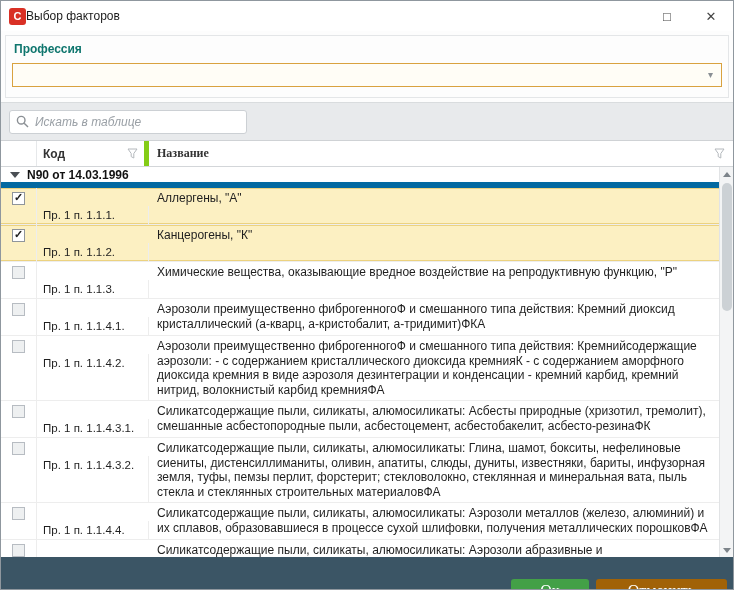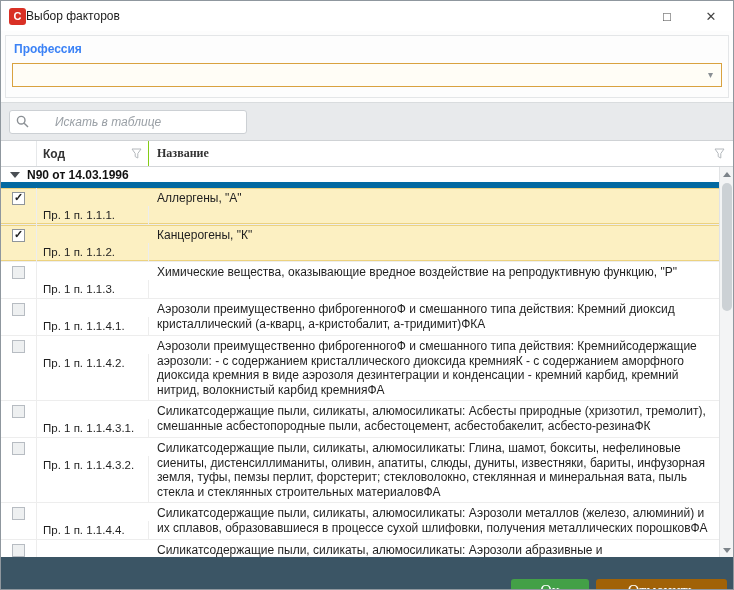--- a/index.html
+++ b/index.html
@@ -10,38 +10,38 @@
   
   .titlebar { height:30px; flex:0 0 auto; display:flex; align-items:center; padding-left:8px; background:#fff; }
   .app-icon { width:17px; height:17px; background:#d93025; color:#fff; border-radius:3px; font-size:11px; font-weight:bold; display:flex; align-items:center; justify-content:center; }
   .win-title { font-size:12px; color:#1c1c1c; }
   .win-buttons { margin-left:auto; display:flex; height:100%; }
   .win-btn { width:44px; height:100%; display:flex; align-items:center; justify-content:center; font-size:13px; color:#444; cursor:default; }
 
   
   .profession { flex:0 0 auto; background:#fdfdfd; border-bottom:1px solid #d9dcde; padding:4px; }
   .prof-box { border:1px solid #e4e6e8; padding:4px 6px 10px 6px; }
-  .prof-label { font-size:12px; font-weight:bold; color:#3b82f6; margin:2px 0 7px 2px; }
+  .prof-label { font-size:12px; font-weight:bold; color:#0f766e; margin:2px 0 7px 2px; }
   .combo { height:24px; border:1px solid #d9a23f; background:#fffdf6; display:flex; align-items:center; padding:0 8px; }
   .combo-value { font-size:12px; color:#333; flex:1; }
   .combo-arrow { color:#8a8f94; font-size:10px; line-height:1; }
 
   
   .searchbar { height:38px; flex:0 0 auto; background:#e8eaec; border-bottom:1px solid #cfd2d5; display:flex; align-items:center; padding:0 8px; }
-  .search-box { width:238px; height:24px; background:#fff; border:1px solid #ccd0d4; border-radius:3px; display:flex; align-items:center; padding:0 6px;gap:20px; }
+  .search-box { width:238px; height:24px; background:#fff; border:1px solid #ccd0d4; border-radius:3px; display:flex; align-items:center; padding:0 6px; }
   .search-box svg { flex:0 0 auto; margin-right:6px; }
   .search-box input { border:none; outline:none; flex:1; font-size:12px; color:#333; background:transparent; font-family:inherit; }
   .search-box input::placeholder { color:#9aa0a6; font-style:italic; }
 
   
   .table-area { flex:1 1 auto; display:flex; flex-direction:column; overflow:hidden; }
   .thead { height:26px; flex:0 0 auto; display:flex; align-items:stretch; border-bottom:1px solid #d3d6d9; background:#fff; }
   .th { display:flex; align-items:center; font-size:12px; font-weight:600; color:#333; }
   .th-check { width:36px; border-right:1px solid #e6e8ea; }
-  .th-code { width:112px; border-right:1px solid #84cc16; padding:0 6px; justify-content:space-between; }
+  .th-code { width:112px; border-right:5px solid #84cc16; padding:0 6px; justify-content:space-between; }
   .th-name { flex:1; padding:0 8px; justify-content:space-between;font-family:Liberation Serif, serif; }
   .funnel { opacity:.75; }
 
   .body-wrap { flex:1 1 auto; display:flex; overflow:hidden; }
   .rows { flex:1 1 auto; overflow:hidden; }
 
   .group-row { display:flex; align-items:center; height:21px; border-bottom:6px solid #0369a1; font-size:12px; font-weight:bold; color:#111; }
   .group-arrow { width:0; height:0; border-left:5px solid transparent; border-right:5px solid transparent; border-top:6px solid #4a4f54; margin:0 7px 0 9px; }
 
   .row { display:flex; border-bottom:1px solid #ededed; font-size:12px; color:#1f1f1f; background:#fff; }

